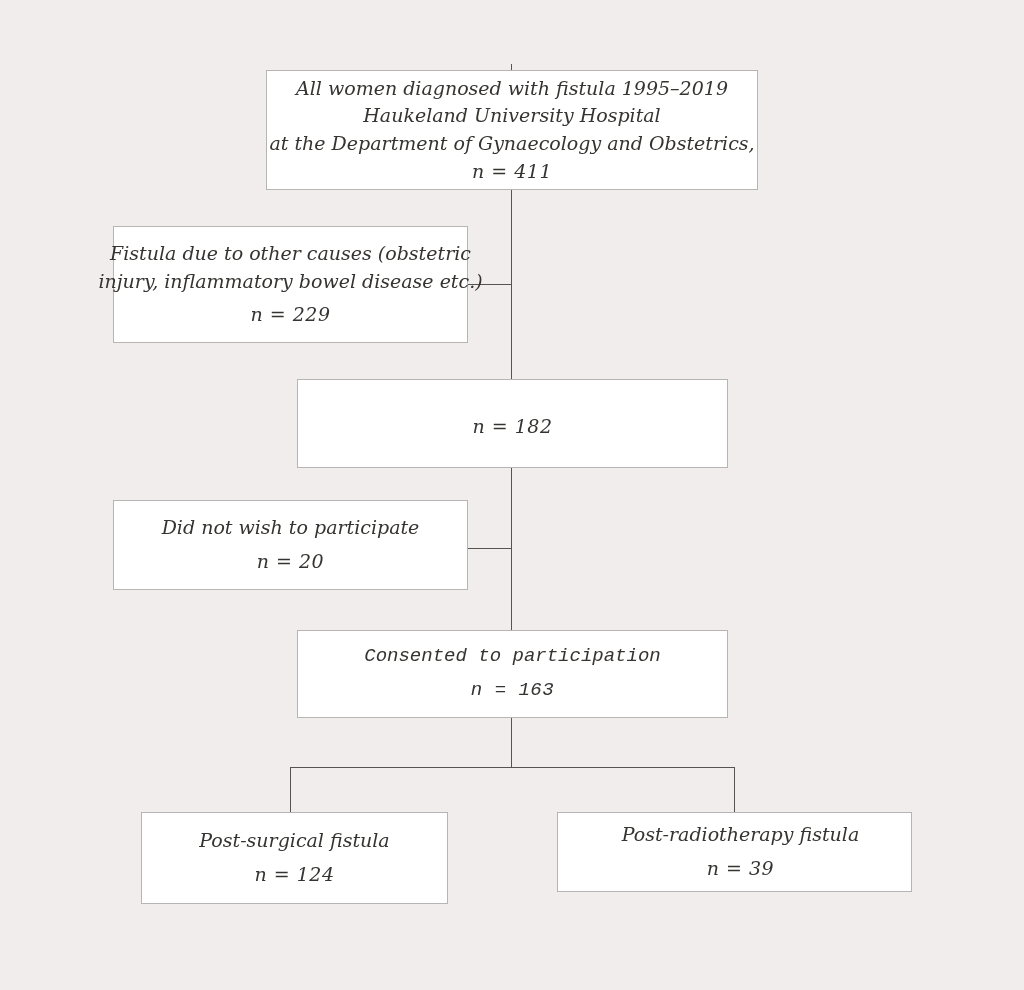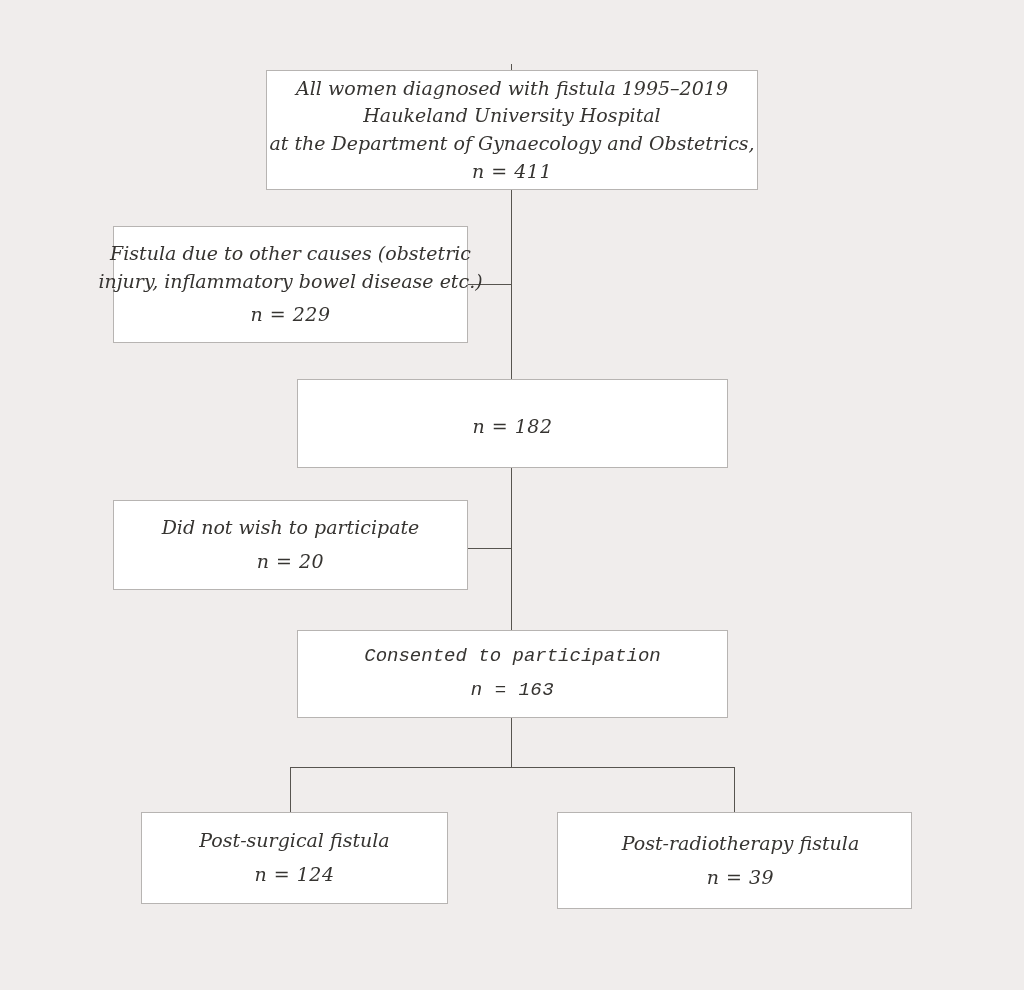--- a/index.html
+++ b/index.html
@@ -37,21 +37,21 @@
     z-index: 1;
   }
 
   
   .b-total      { left: 266px; top:  70px; width: 492px; height: 120px; text-align: right; }
   .b-excluded   { left: 113px; top: 226px; width: 355px; height: 117px; }
   .b-radio      { left: 297px; top: 379px; width: 431px; height:  89px; }
   .b-declined   { left: 113px; top: 500px; width: 355px; height:  90px; }
   .b-consented  { left: 297px; top: 630px; width: 431px; height:  88px; font-family: Liberation Mono, monospace; }
   .b-surgical   { left: 113px; top: 812px; width: 307px; height:  92px; margin-left: 28px; }
-  .b-radiofist  { left: 557px; top: 812px; width: 355px; height:  97px; padding-left: 12px; }
+  .b-radiofist  { left: 557px; top: 812px; width: 355px; height:  80px; padding-left: 12px; }
 
   
   .c-top-stub   { left: 511px; top:  64px; width: 1px;   height: 6px;  }
   .c-v1         { left: 511px; top: 190px; width: 1px;   height: 189px; }
   .c-h1         { left: 468px; top: 284px; width: 44px;  height: 1px;  }
   .c-v2         { left: 511px; top: 468px; width: 1px;   height: 162px; }
   .c-h2         { left: 468px; top: 548px; width: 44px;  height: 1px;  }
   .c-v3         { left: 511px; top: 718px; width: 1px;   height: 50px; }
   .c-branch     { left: 290px; top: 767px; width: 445px; height: 1px;  }
   .c-drop-left  { left: 290px; top: 767px; width: 1px;   height: 45px; }

